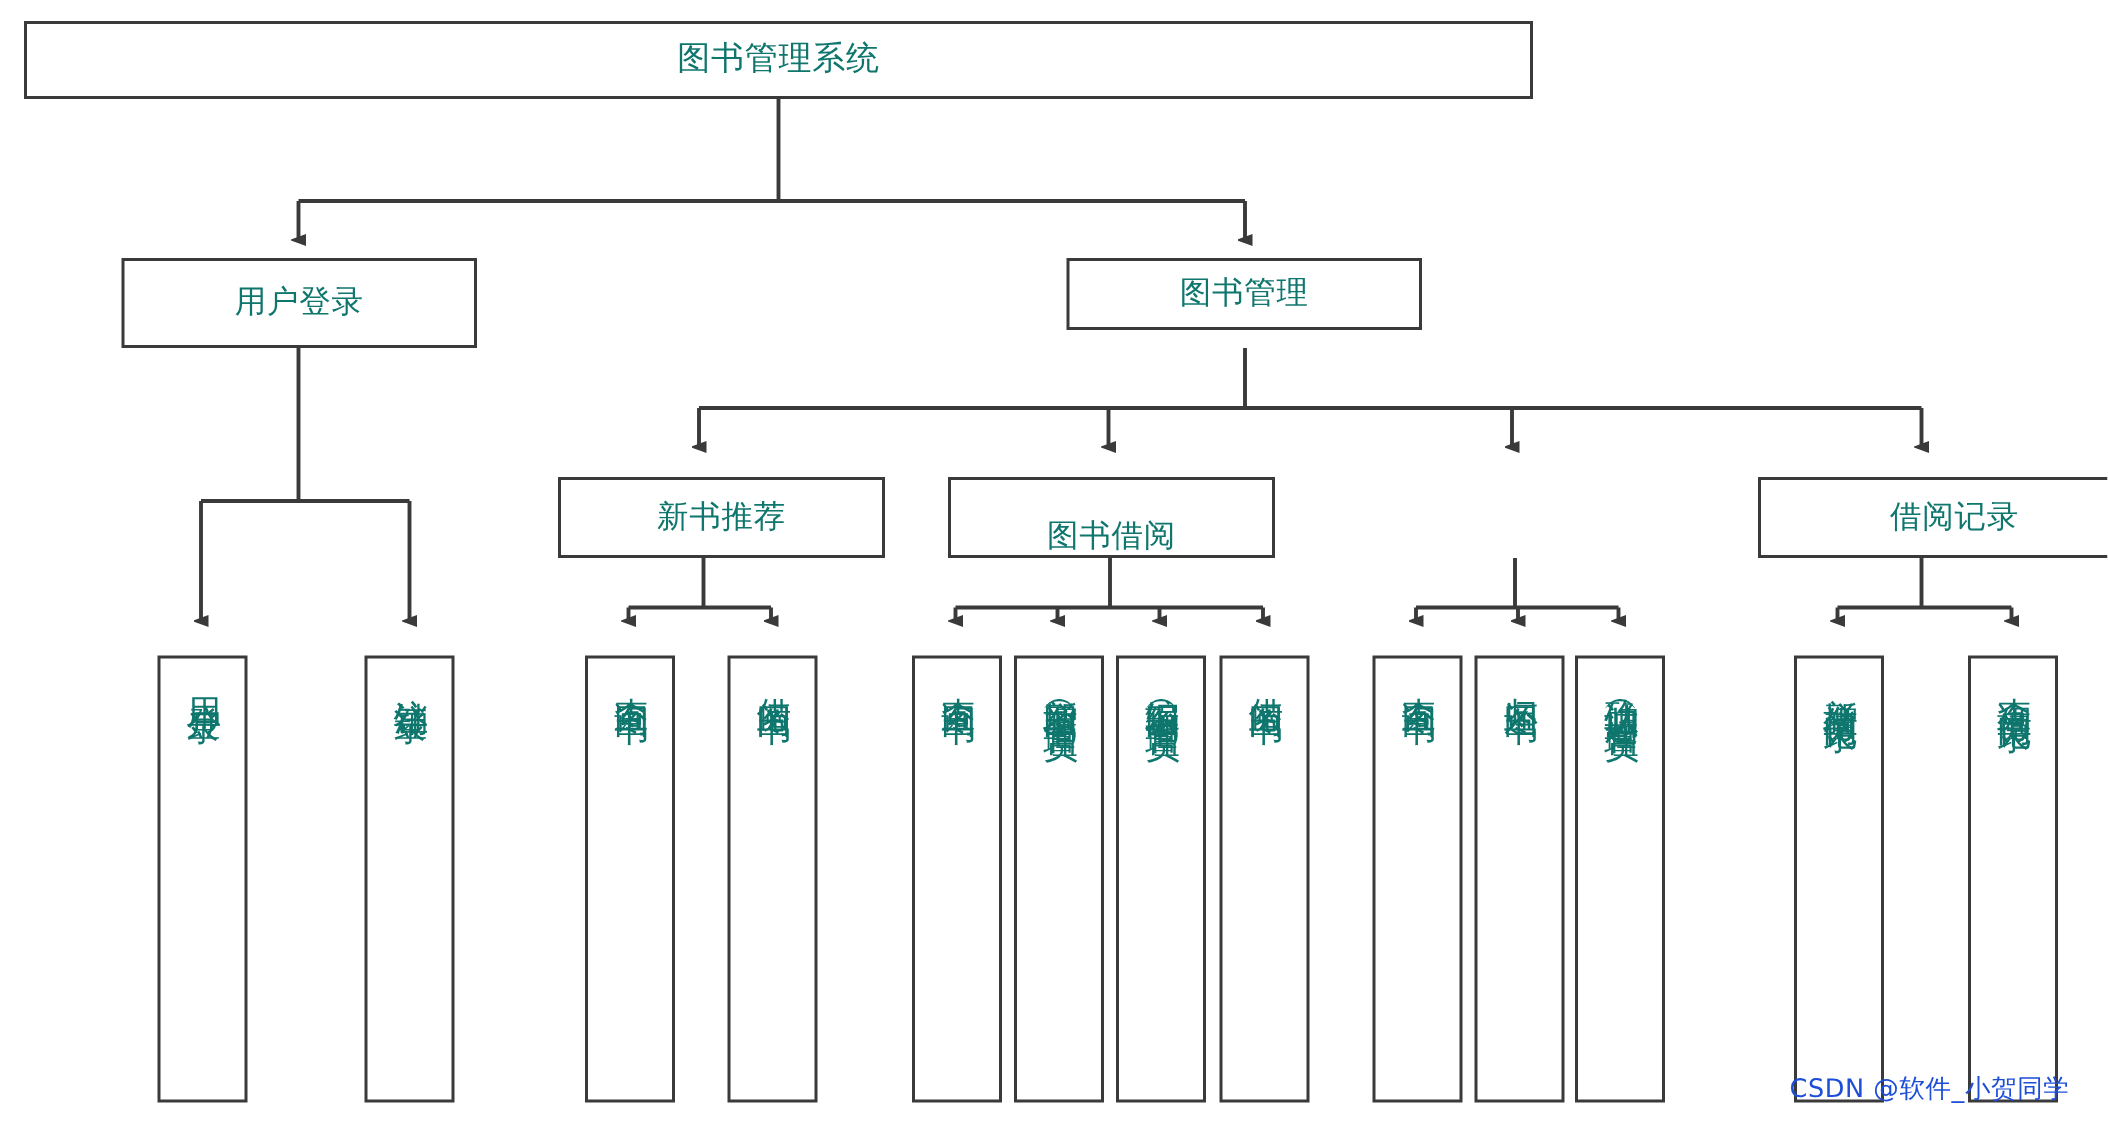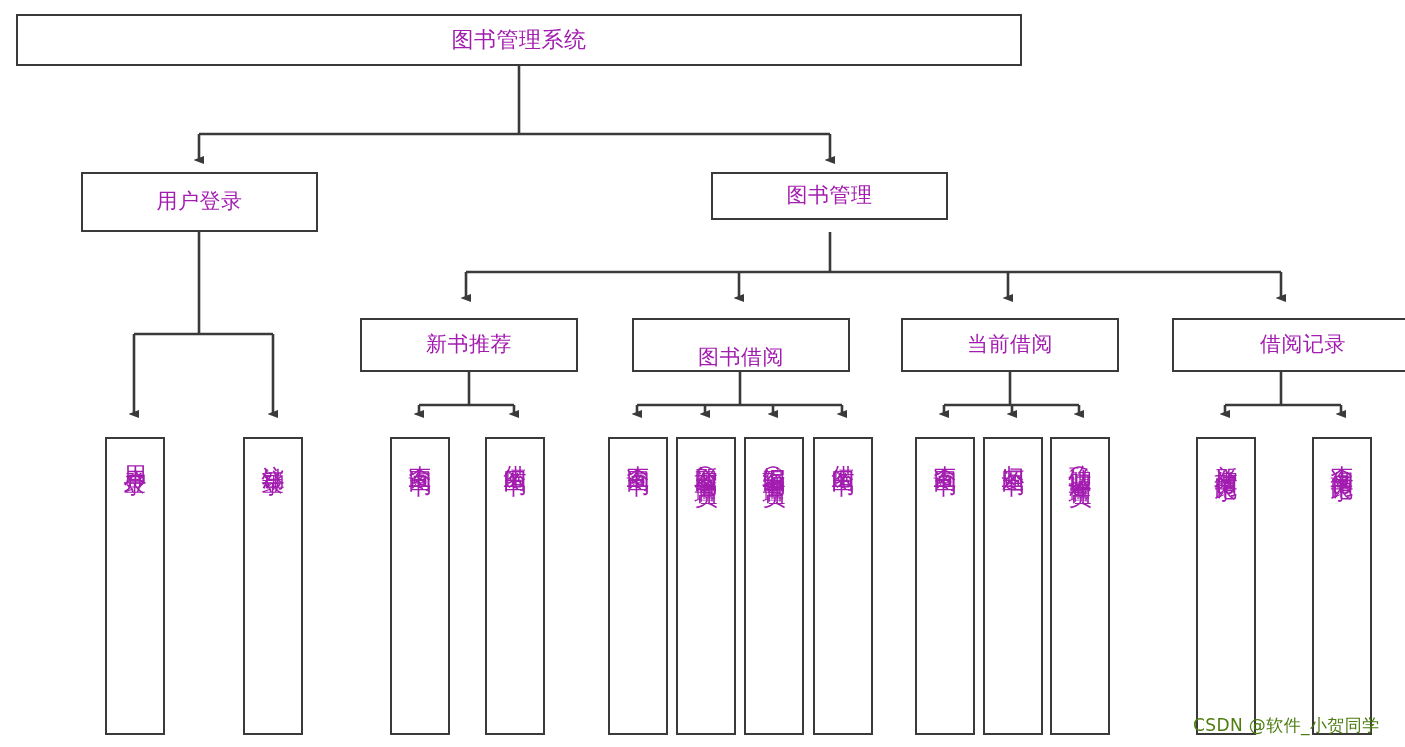--- a/index.html
+++ b/index.html
@@ -8,21 +8,21 @@
   svg.wires{position:absolute;left:0;top:0;width:1405px;height:747px;pointer-events:none;}
 
   .node{
     position:absolute;
     box-sizing:border-box;
     border:2px solid #3a3a3a;
     background:#ffffff;
     display:flex;
     align-items:center;
     justify-content:center;
-    color:#a21caf;
+    color:#0f766e;
   }
   .node .label{
     display:block;
     text-align:center;
     line-height:1.12;
     letter-spacing:0.5px;
     white-space:pre;
   }
   
   .h-node .label{font-size:21px;}
@@ -38,21 +38,21 @@
     text-orientation:upright;
     font-size:23px;
     line-height:1.0;
     letter-spacing:3px;
     white-space:nowrap;
   }
 
   .watermark{
     position:absolute;
     font-size:17px;
-    color:#4d7c0f;
+    color:#1d4ed8;
     white-space:nowrap;
     letter-spacing:0.4px;
   }
 </style>
 </head>
 <body>
 
 <div id="canvas">
 
   <svg class="wires" viewBox="0 0 1405 747">
@@ -109,28 +109,25 @@
     <span class="label">图书管理系统</span>
   </div>
 
   <div class="node h-node" style="left:81px;top:172px;width:237px;height:60px;">
     <span class="label">用户登录</span>
   </div>
   <div class="node h-node" style="left:711px;top:172px;width:237px;height:48px;">
     <span class="label">图书管理</span>
   </div>
 
-  <div class="node h-node" style="left:360px;top:318px;width:218px;height:54px;">
+  <div class="node h-node" style="left:372px;top:318px;width:218px;height:54px;">
     <span class="label">新书推荐</span>
   </div>
   <div class="node h-node" style="left:632px;top:318px;width:218px;height:54px;align-items:flex-end;">
     <span class="label">图书借阅</span>
-  </div>
-  <div class="node h-node" style="left:901px;top:318px;width:218px;height:54px;">
-    <span class="label">当前借阅</span>
   </div>
   <div class="node h-node" style="left:1172px;top:318px;width:242px;height:54px;padding-left:20px;">
     <span class="label">借阅记录</span>
   </div>
 
   <div class="node v-node" style="left:105px;top:437px;width:60px;height:298px;">
     <span class="label">用户登录</span>
   </div>
   <div class="node v-node" style="left:243px;top:437px;width:60px;height:298px;">
     <span class="label">注销登录</span>

